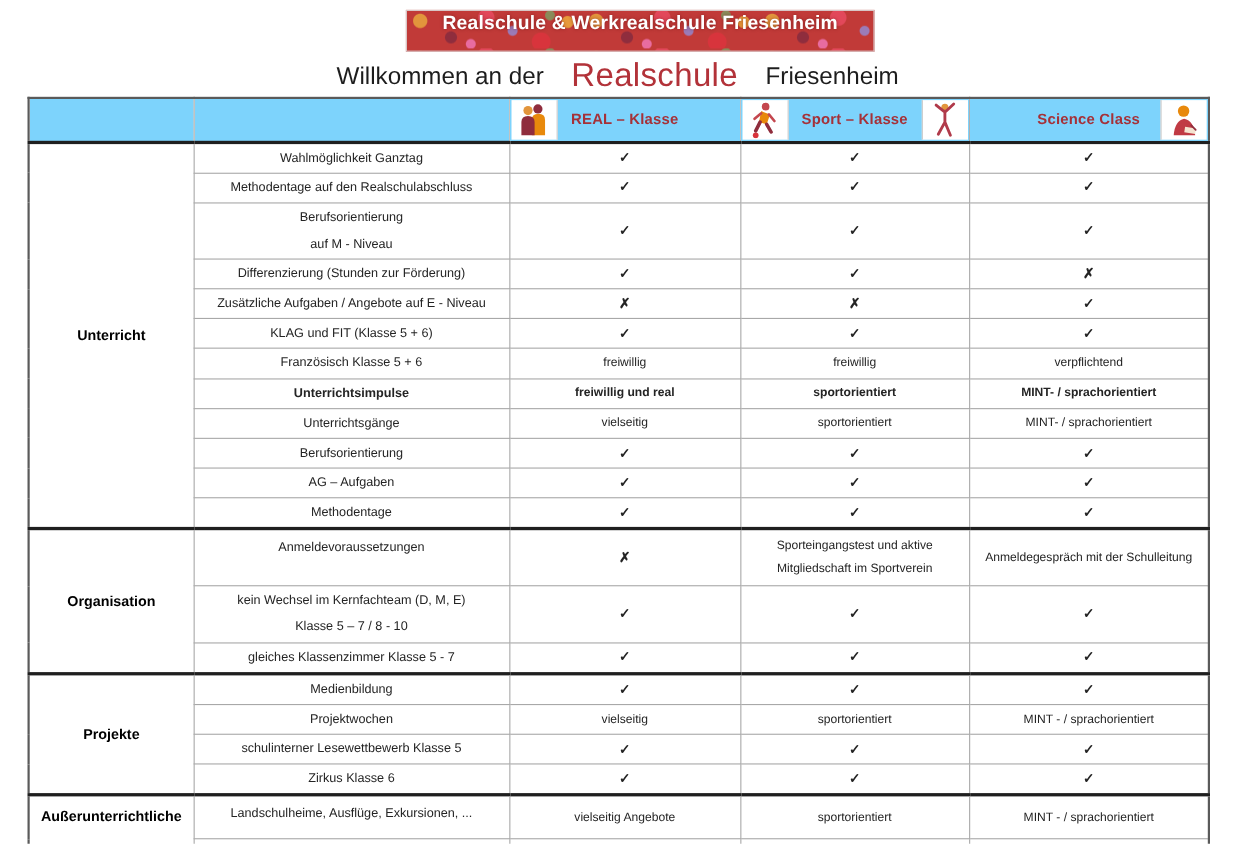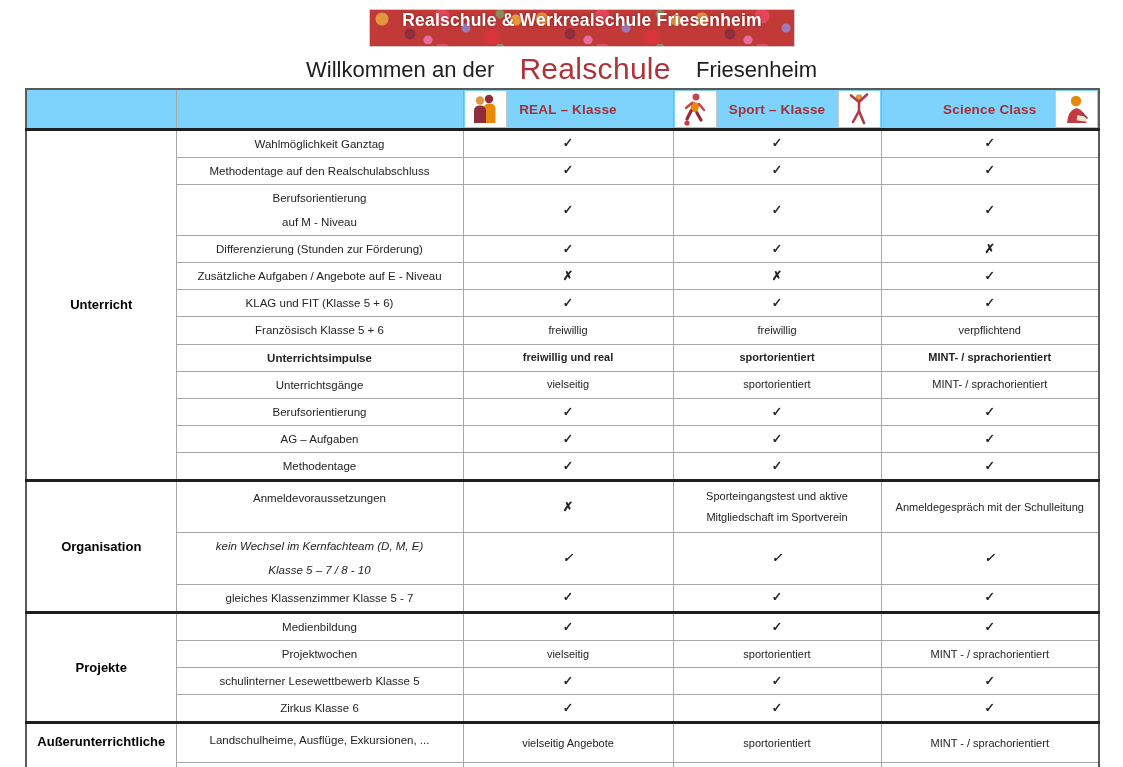--- a/index.html
+++ b/index.html
@@ -204,21 +204,21 @@
         <td class="value mark">✓</td>
       </tr>
       <tr class="sec-start" style="height: 52px;">
         <td class="section-label" rowspan="3">Organisation</td>
         <td class="criteria top">Anmeldevoraussetzungen</td>
         <td class="value mark">✗</td>
         <td class="value">Sporteingangstest und aktive
 Mitgliedschaft im Sportverein</td>
         <td class="value">Anmeldegespräch mit der Schulleitung</td>
       </tr>
-      <tr style="height: 46px; font-style: italic;">
+      <tr style="height: 46px;">
         <td class="criteria">kein Wechsel im Kernfachteam (D, M, E)
 Klasse 5 – 7 / 8 - 10</td>
         <td class="value mark">✓</td>
         <td class="value mark">✓</td>
         <td class="value mark">✓</td>
       </tr>
       <tr style="height: 20px;">
         <td class="criteria">gleiches Klassenzimmer Klasse 5 - 7</td>
         <td class="value mark">✓</td>
         <td class="value mark">✓</td>

